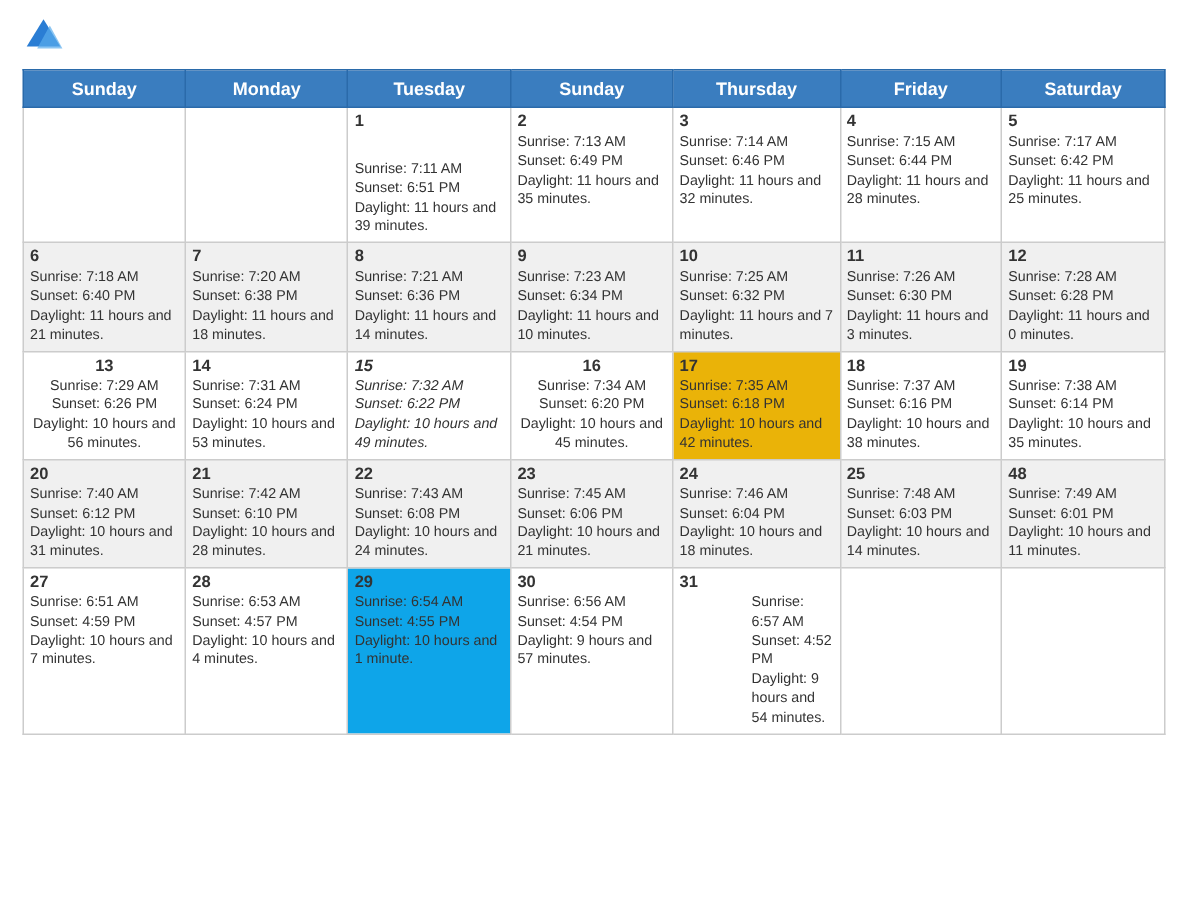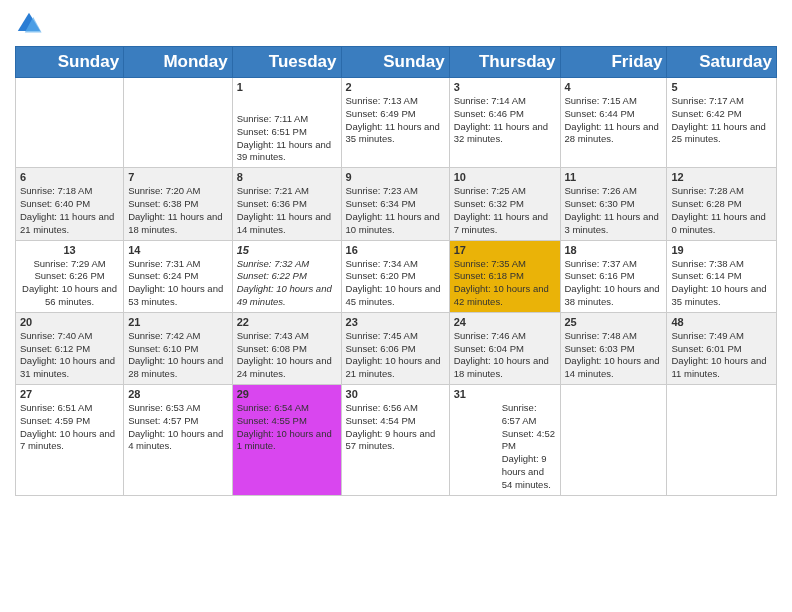--- a/index.html
+++ b/index.html
@@ -61,24 +61,24 @@
       color: #555;
     }
     .calendar {
       width: 100%;
       border-collapse: collapse;
       border: 1px solid #ccc;
     }
     .calendar th {
       background: #3a7dbf;
       color: #fff;
-      font-size: 17px;
+      font-size: 12px;
       font-weight: bold;
       padding: 5px 4px;
-      text-align: right;
+      text-align: center;
       border: 1px solid #2a6aaa;
     }
     .calendar td {
       vertical-align: top;
       border: 1px solid #ccc;
       padding: 3px 4px;
       width: 113px;
       min-height: 80px;
       font-size: 10px;
       color: #333;
@@ -229,21 +229,21 @@
             <div class="day-info" style="white-space: pre-line;">Sunrise: 7:31 AM
 Sunset: 6:24 PM
 Daylight: 10 hours and 53 minutes.</div>
           </td>
           <td style="background: rgb(255, 255, 255); font-style: italic;">
             <span class="day-num">15</span>
             <div class="day-info" style="white-space: pre-line;">Sunrise: 7:32 AM
 Sunset: 6:22 PM
 Daylight: 10 hours and 49 minutes.</div>
           </td>
-          <td style="background: rgb(255, 255, 255);">
+          <td style="background: rgb(255, 255, 255); text-align: center;">
             <span class="day-num">16</span>
             <div class="day-info" style="white-space: pre-line;">Sunrise: 7:34 AM
 Sunset: 6:20 PM
 Daylight: 10 hours and 45 minutes.</div>
           </td>
           <td style="background: #eab308;">
             <span class="day-num">17</span>
             <div class="day-info" style="white-space: pre-line;">Sunrise: 7:35 AM
 Sunset: 6:18 PM
 Daylight: 10 hours and 42 minutes.</div>
@@ -311,21 +311,21 @@
             <div class="day-info" style="white-space: pre-line;">Sunrise: 6:51 AM
 Sunset: 4:59 PM
 Daylight: 10 hours and 7 minutes.</div>
           </td>
           <td style="background: rgb(255, 255, 255);">
             <span class="day-num">28</span>
             <div class="day-info" style="white-space: pre-line;">Sunrise: 6:53 AM
 Sunset: 4:57 PM
 Daylight: 10 hours and 4 minutes.</div>
           </td>
-          <td style="background: #d946ef;">
+          <td style="background: #0ea5e9;">
             <span class="day-num">29</span>
             <div class="day-info" style="white-space: pre-line;">Sunrise: 6:54 AM
 Sunset: 4:55 PM
 Daylight: 10 hours and 1 minute.</div>
           </td>
           <td style="background: rgb(255, 255, 255);">
             <span class="day-num">30</span>
             <div class="day-info" style="white-space: pre-line;">Sunrise: 6:56 AM
 Sunset: 4:54 PM
 Daylight: 9 hours and 57 minutes.</div>

